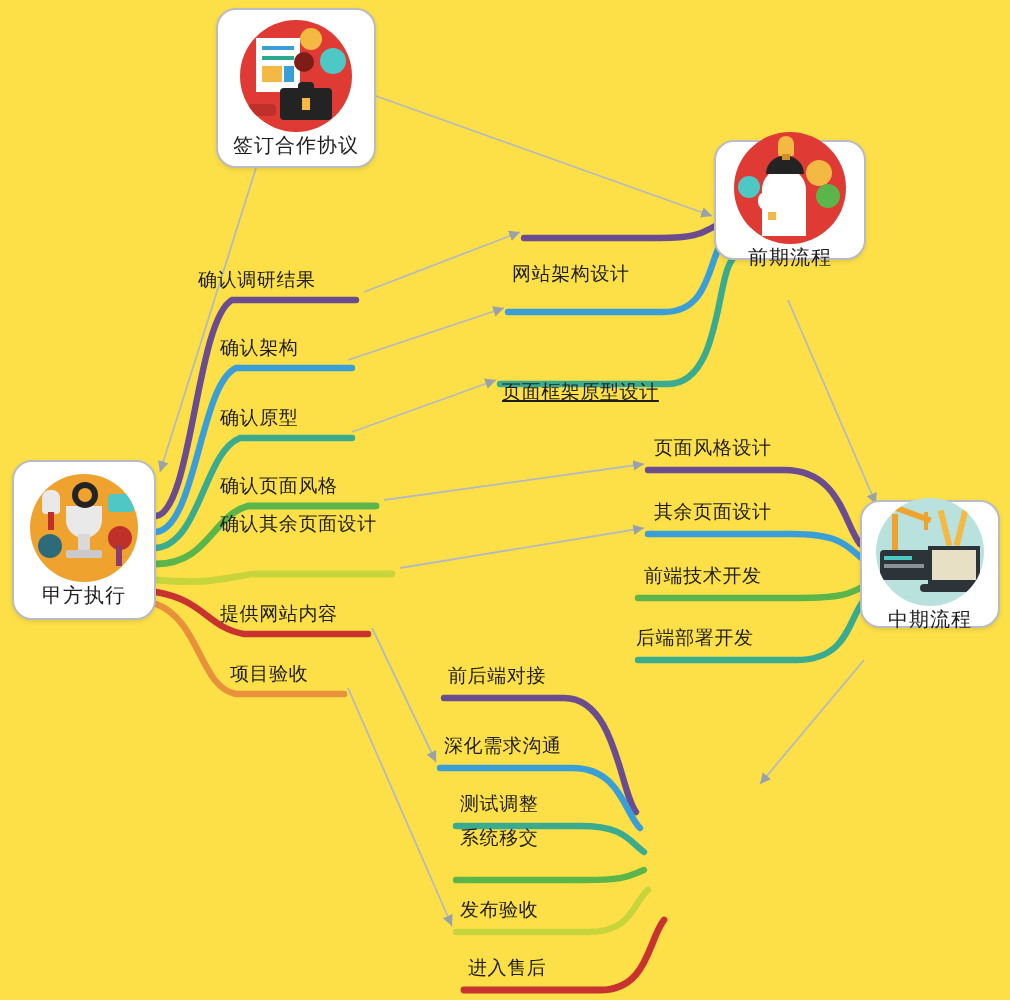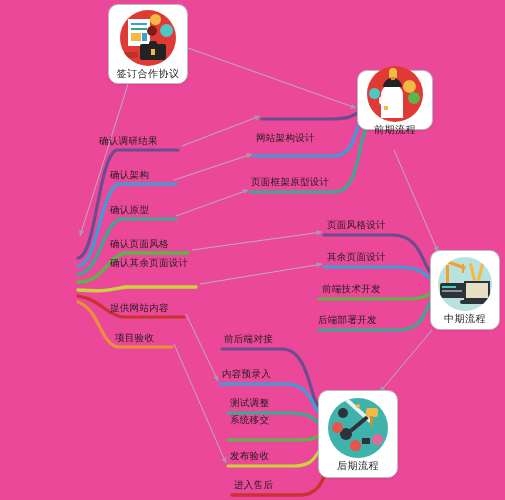--- a/index.html
+++ b/index.html
@@ -1,18 +1,18 @@
 <!DOCTYPE html>
 <html><head>
 <meta charset="utf-8">
 <style>
   html,body{margin:0;padding:0;background:#ffffff;}
   body{width:505px;height:500px;overflow:hidden;
        font-family:"DejaVu Sans","Liberation Sans",sans-serif;}
-  #stage{position:relative;width:505px;height:500px;background:#ec4899;}
+  #stage{position:relative;width:505px;height:500px;background:#fde047;}
   #wires{position:absolute;left:0;top:0;width:505px;height:500px;}
 
   .node{position:absolute;box-sizing:border-box;
         background:#ffffff;border:1px solid #b9bcc0;border-radius:10px;
         display:flex;flex-direction:column;align-items:center;justify-content:center;
         box-shadow:0 1px 2px rgba(0,0,0,0.10);}
   .node .disc{border-radius:50%;position:relative;overflow:hidden;flex:none;}
   .node .cap{font-size:10px;color:#1d1d1d;letter-spacing:.5px;
              margin-top:3px;white-space:nowrap;line-height:1;}
 
@@ -96,89 +96,88 @@
       <div class="sh" style="left:27px;top:16px;width:10px;height:10px;border-radius:50%;background:#7e1d18;"></div>
       <div class="sh" style="left:40px;top:14px;width:13px;height:13px;border-radius:50%;background:#4ec8c4;"></div>
       <div class="sh" style="left:20px;top:34px;width:26px;height:16px;background:#232323;border-radius:2px;"></div>
       <div class="sh" style="left:29px;top:31px;width:8px;height:4px;background:#232323;border-radius:2px 2px 0 0;"></div>
       <div class="sh" style="left:31px;top:39px;width:4px;height:6px;background:#f4b942;"></div>
       <div class="sh" style="left:4px;top:42px;width:14px;height:6px;background:#c0302b;border-radius:2px;"></div>
     </div>
     <div class="cap">签订合作协议</div>
   </div>
 
+  <div class="node" style="left:6px;top:230px;width:72px;height:80px;">
+    <div class="disc d-orange" style="width:54px;height:54px;">
+      <div class="sh" style="left:18px;top:16px;width:18px;height:16px;background:#e9e9ea;
+           border-radius:0 0 9px 9px;"></div>
+      <div class="sh" style="left:24px;top:30px;width:6px;height:8px;background:#d9d9da;"></div>
+      <div class="sh" style="left:18px;top:38px;width:18px;height:4px;background:#c9c9ca;border-radius:1px;"></div>
+      <div class="sh" style="left:21px;top:4px;width:13px;height:13px;border-radius:50%;background:#232323;"></div>
+      <div class="sh" style="left:24px;top:7px;width:7px;height:7px;border-radius:50%;background:#f0a22e;"></div>
+      <div class="sh" style="left:6px;top:8px;width:9px;height:12px;background:#e9e9ea;border-radius:4px 4px 2px 2px;"></div>
+      <div class="sh" style="left:9px;top:19px;width:3px;height:9px;background:#c0302b;"></div>
+      <div class="sh" style="left:39px;top:10px;width:13px;height:9px;background:#4ec8c4;border-radius:2px;"></div>
+      <div class="sh" style="left:39px;top:26px;width:12px;height:12px;border-radius:50%;background:#c0302b;"></div>
+      <div class="sh" style="left:43px;top:36px;width:3px;height:10px;background:#8e3a6a;"></div>
+      <div class="sh" style="left:4px;top:30px;width:12px;height:12px;border-radius:50%;background:#2d6b7a;"></div>
+    </div>
+    <div class="cap">甲方执行</div>
+  </div>
 
   <div class="node" style="left:357px;top:70px;width:76px;height:60px;">
     <div class="disc d-red" style="width:56px;height:56px;">
       <div class="sh" style="left:14px;top:18px;width:22px;height:34px;background:#fff;
            border-radius:11px 11px 0 0;"></div>
       <div class="sh" style="left:12px;top:30px;width:8px;height:9px;background:#fff;border-radius:4px 0 0 4px;"></div>
       <div class="sh" style="left:16px;top:12px;width:19px;height:9px;background:#232323;border-radius:9px 9px 0 0;"></div>
       <div class="sh" style="left:22px;top:2px;width:8px;height:10px;background:#f4b942;border-radius:4px 4px 1px 1px;"></div>
       <div class="sh" style="left:24px;top:11px;width:4px;height:3px;background:#c9922a;"></div>
       <div class="sh" style="left:36px;top:14px;width:13px;height:13px;border-radius:50%;background:#f4b942;"></div>
       <div class="sh" style="left:41px;top:26px;width:12px;height:12px;border-radius:50%;background:#5cb54a;"></div>
       <div class="sh" style="left:2px;top:22px;width:11px;height:11px;border-radius:50%;background:#4ec8c4;"></div>
       <div class="sh" style="left:17px;top:40px;width:4px;height:4px;background:#f4b942;"></div>
     </div>
     <div class="cap">前期流程</div>
   </div>
 
-  <div class="node" style="left:430px;top:250px;width:70px;height:80px;">
+  <div class="node" style="left:430px;top:250px;width:70px;height:64px;">
     <div class="disc d-teal" style="width:54px;height:54px;background:#b9e2de;">
       <div class="sh" style="left:6px;top:6px;width:22px;height:3px;background:#f0a22e;
            transform:rotate(20deg);"></div>
       <div class="sh" style="left:8px;top:8px;width:3px;height:20px;background:#f0a22e;"></div>
       <div class="sh" style="left:24px;top:7px;width:2px;height:9px;background:#f0a22e;"></div>
       <div class="sh" style="left:33px;top:6px;width:3px;height:18px;background:#f4b942;transform:rotate(-14deg);"></div>
       <div class="sh" style="left:41px;top:6px;width:3px;height:18px;background:#f4b942;transform:rotate(14deg);"></div>
       <div class="sh" style="left:2px;top:26px;width:28px;height:15px;background:#2d3439;border-radius:2px;"></div>
       <div class="sh" style="left:4px;top:29px;width:14px;height:2px;background:#4ec8c4;"></div>
       <div class="sh" style="left:4px;top:33px;width:20px;height:2px;background:#8a9299;"></div>
       <div class="sh" style="left:26px;top:24px;width:26px;height:19px;background:#e8e0c4;border:2px solid #2d3439;box-sizing:border-box;"></div>
       <div class="sh" style="left:22px;top:43px;width:32px;height:4px;background:#2d3439;border-radius:2px;"></div>
     </div>
     <div class="cap">中期流程</div>
   </div>
 
-  <div class="node" style="left:318px;top:390px;width:80px;height:88px;">
-    <div class="disc" style="width:60px;height:60px;background:#3fb3ab;">
-      <div class="sh" style="left:12px;top:10px;width:36px;height:4px;background:#eceff1;
-           border-radius:2px;transform:rotate(42deg);transform-origin:center;"></div>
-      <div class="sh" style="left:10px;top:10px;width:10px;height:10px;border-radius:50%;background:#2d3439;"></div>
-      <div class="sh" style="left:12px;top:30px;width:12px;height:12px;border-radius:50%;background:#2d3439;"></div>
-      <div class="sh" style="left:20px;top:24px;width:22px;height:4px;background:#2d3439;
-           transform:rotate(-40deg);"></div>
-      <div class="sh" style="left:38px;top:10px;width:12px;height:9px;background:#f4b942;border-radius:2px;"></div>
-      <div class="sh" style="left:42px;top:18px;width:3px;height:10px;background:#c9922a;"></div>
-      <div class="sh" style="left:4px;top:24px;width:11px;height:11px;border-radius:50%;background:#e8544a;"></div>
-      <div class="sh" style="left:22px;top:42px;width:11px;height:11px;border-radius:50%;background:#e8544a;"></div>
-      <div class="sh" style="left:44px;top:36px;width:11px;height:11px;border-radius:50%;background:#e06a9a;"></div>
-      <div class="sh" style="left:34px;top:40px;width:8px;height:6px;background:#2d3439;"></div>
-      <div class="sh" style="left:28px;top:6px;width:4px;height:4px;border-radius:50%;background:#f4b942;"></div>
-    </div>
-    <div class="cap">后期流程</div>
-  </div>
 
   <div class="lbl" style="left:99px;top:136px;">确认调研结果</div>
   <div class="lbl" style="left:110px;top:170px;">确认架构</div>
   <div class="lbl" style="left:110px;top:205px;">确认原型</div>
   <div class="lbl" style="left:110px;top:239px;">确认页面风格</div>
   <div class="lbl" style="left:110px;top:258px;">确认其余页面设计</div>
   <div class="lbl" style="left:110px;top:303px;">提供网站内容</div>
   <div class="lbl" style="left:115px;top:333px;">项目验收</div>
 
   <div class="lbl" style="left:256px;top:133px;">网站架构设计</div>
-  <div class="lbl" style="left:251px;top:177px;">页面框架原型设计</div>
+  <div class="lbl" style="left:251px;top:192px;text-decoration:underline;">页面框架原型设计</div>
 
   <div class="lbl" style="left:327px;top:220px;">页面风格设计</div>
   <div class="lbl" style="left:327px;top:252px;">其余页面设计</div>
   <div class="lbl" style="left:322px;top:284px;">前端技术开发</div>
   <div class="lbl" style="left:318px;top:315px;">后端部署开发</div>
 
   <div class="lbl" style="left:224px;top:334px;">前后端对接</div>
-  <div class="lbl" style="left:222px;top:369px;">内容预录入</div>
+  <div class="lbl" style="left:222px;top:369px;">深化需求沟通</div>
   <div class="lbl" style="left:230px;top:398px;">测试调整</div>
   <div class="lbl" style="left:230px;top:415px;">系统移交</div>
   <div class="lbl" style="left:230px;top:451px;">发布验收</div>
   <div class="lbl" style="left:234px;top:480px;">进入售后</div>
 
 </div>
 
 </body></html>

